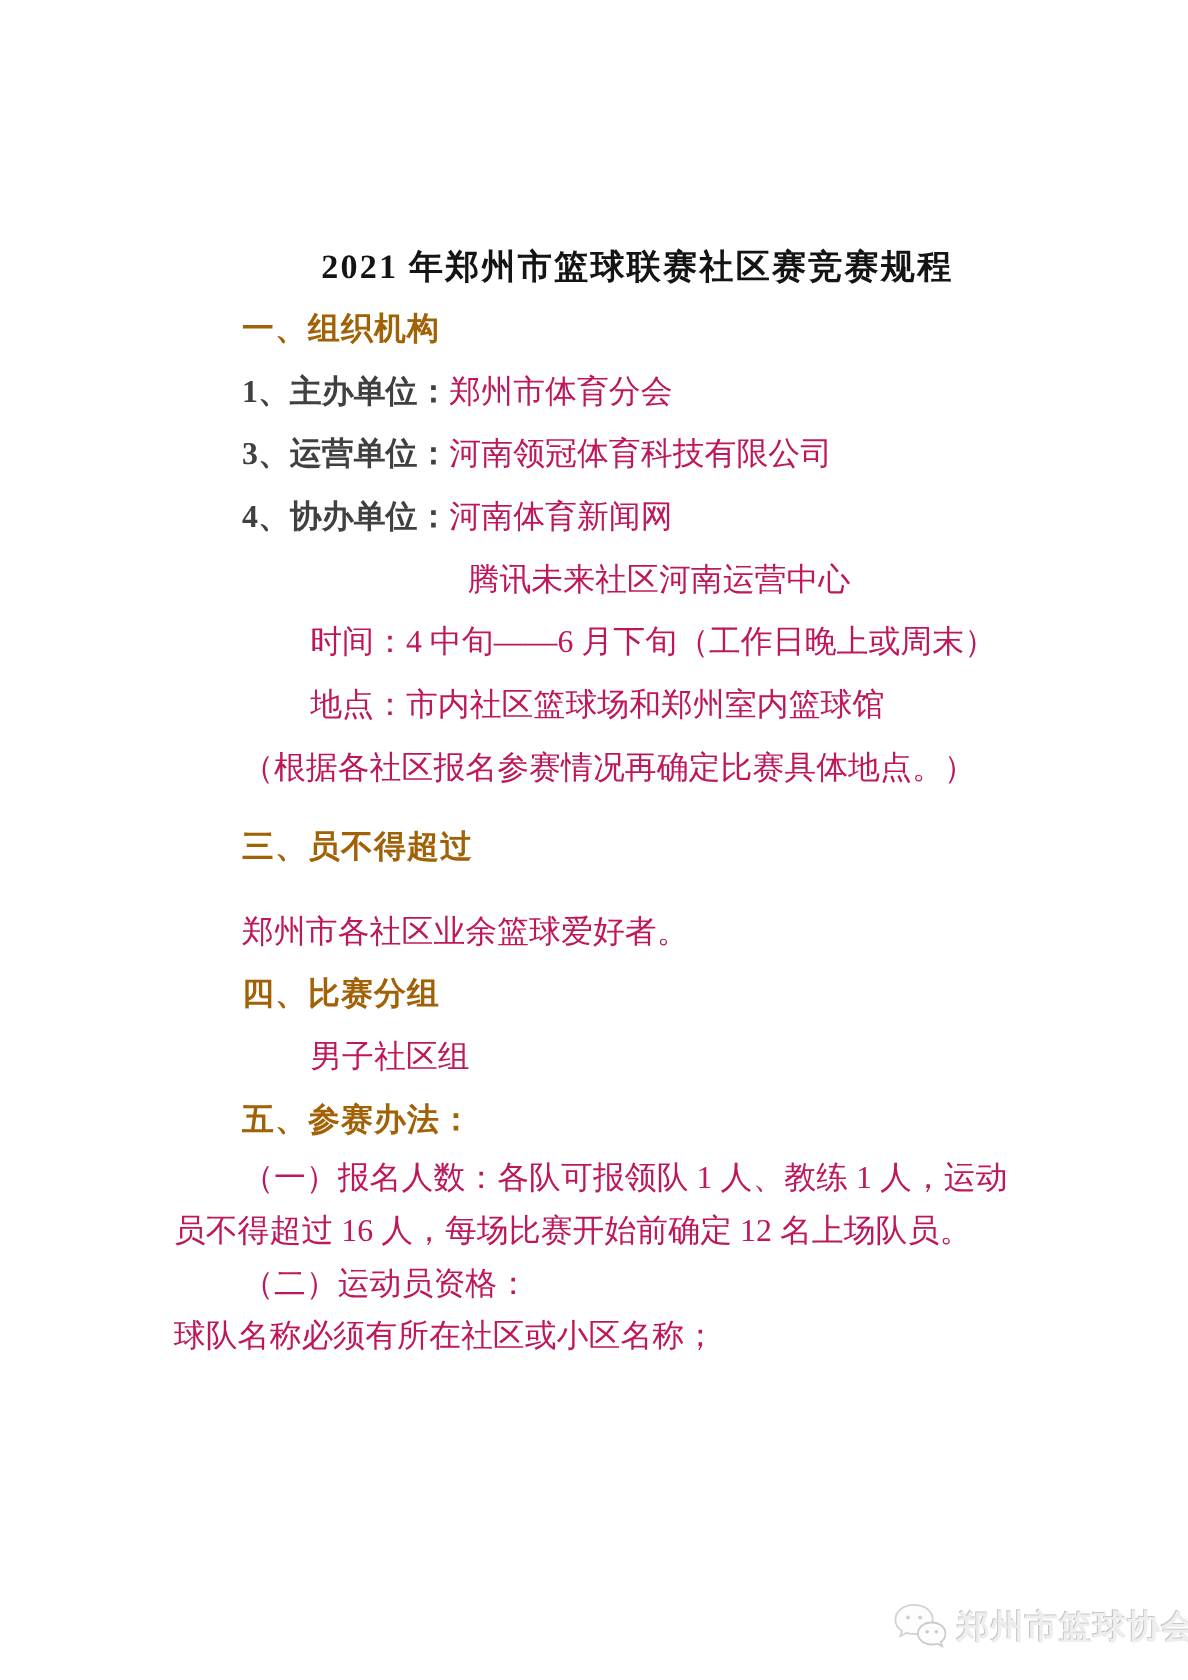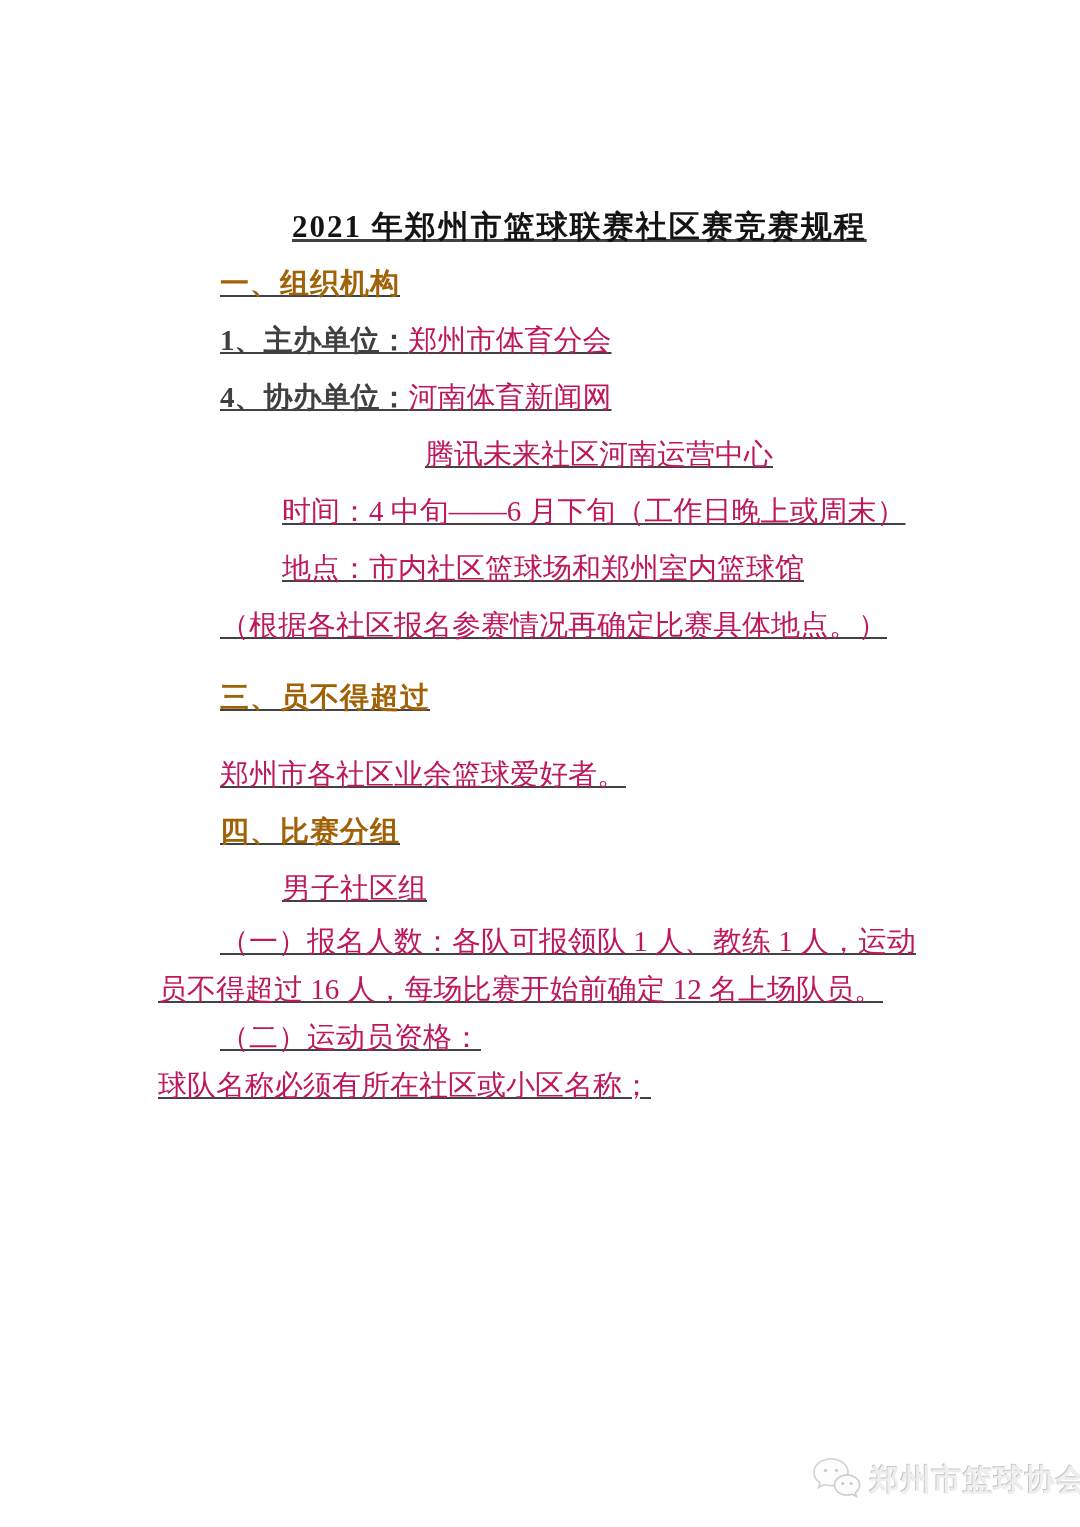--- a/index.html
+++ b/index.html
@@ -6,23 +6,22 @@
   body{
     width:1080px;height:1527px;
     background:#ffffff;
     font-family:"Liberation Serif","DejaVu Serif",serif;
     color:#424242;
     overflow:hidden;
     position:relative;
   }
   .doc{
     position:absolute;
-    left:0;top:0;right:0;
+    left:0;top:16px;right:0;
     padding:198px 150px 0 158px;
-    text-decoration:underline;
   }
   .line{
     height:57px;line-height:57px;
     font-size:29px;
     white-space:nowrap;
   }
   .tight{height:48px;line-height:48px;}
   .b{font-weight:bold;color:#404040;}
   .v{color:#be185d;}
   .title{
@@ -58,40 +57,42 @@
 
 <div class="doc">
 
   <div class="line title">2021 年郑州市篮球联赛社区赛竞赛规程</div>
 
   <div class="line ind1 heading">一、组织机构</div>
 
   <div class="line ind1"><span class="b">1、主办单位：</span><span class="v">郑州市体育分会</span></div>
 
 
+  <div class="line ind1"><span class="b">3、运营单位：</span><span class="v">河南领冠体育科技有限公司</span></div>
 
   <div class="line ind1"><span class="b">4、协办单位：</span><span class="v">河南体育新闻网</span></div>
 
   <div class="line ind3 v">腾讯未来社区河南运营中心</div>
 
 
   <div class="line ind2 v">时间：4 中旬——6 月下旬（工作日晚上或周末）</div>
 
   <div class="line ind2 v">地点：市内社区篮球场和郑州室内篮球馆</div>
 
   <div class="line ind1 v">（根据各社区报名参赛情况再确定比赛具体地点。）</div>
 
   <div class="line ind1 heading gap-lg">三、员不得超过</div>
 
   <div class="line ind1 v gap-xl">郑州市各社区业余篮球爱好者。</div>
 
   <div class="line ind1 heading">四、比赛分组</div>
 
   <div class="line ind2 v">男子社区组</div>
 
+  <div class="line ind1 heading">五、参赛办法：</div>
 
   <div class="line tight ind1 v">（一）报名人数：各队可报领队 1 人、教练 1 人，运动</div>
 
   <div class="line tight v">员不得超过 16 人，每场比赛开始前确定 12 名上场队员。</div>
 
   <div class="line tight ind1 v">（二）运动员资格：</div>
 
 
   <div class="line tight v">球队名称必须有所在社区或小区名称；</div>
 

